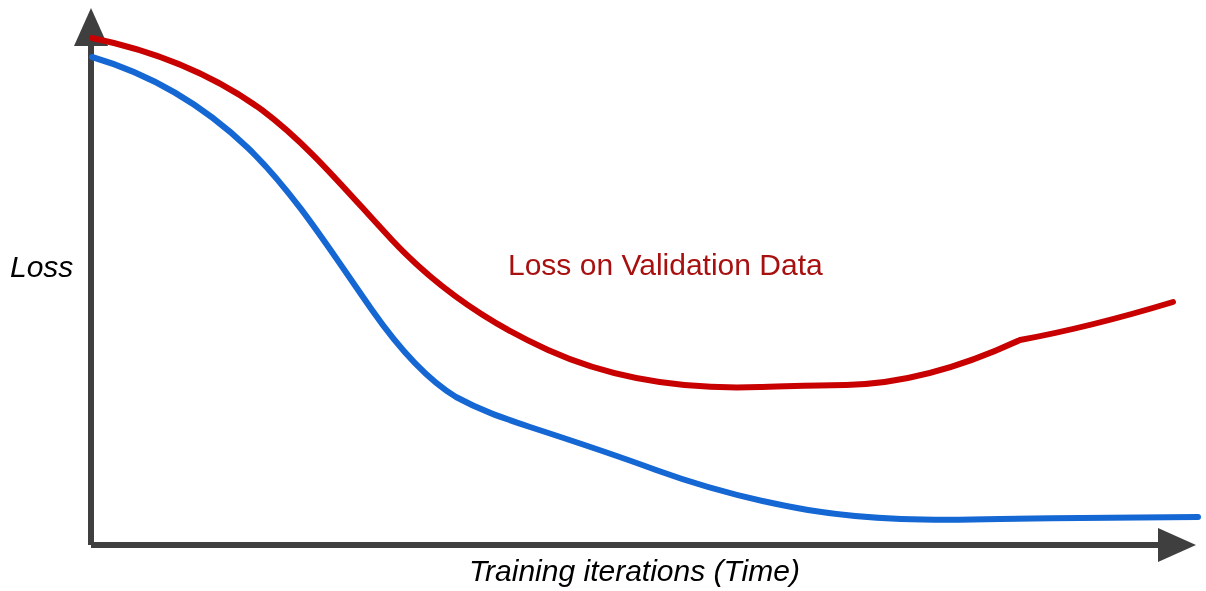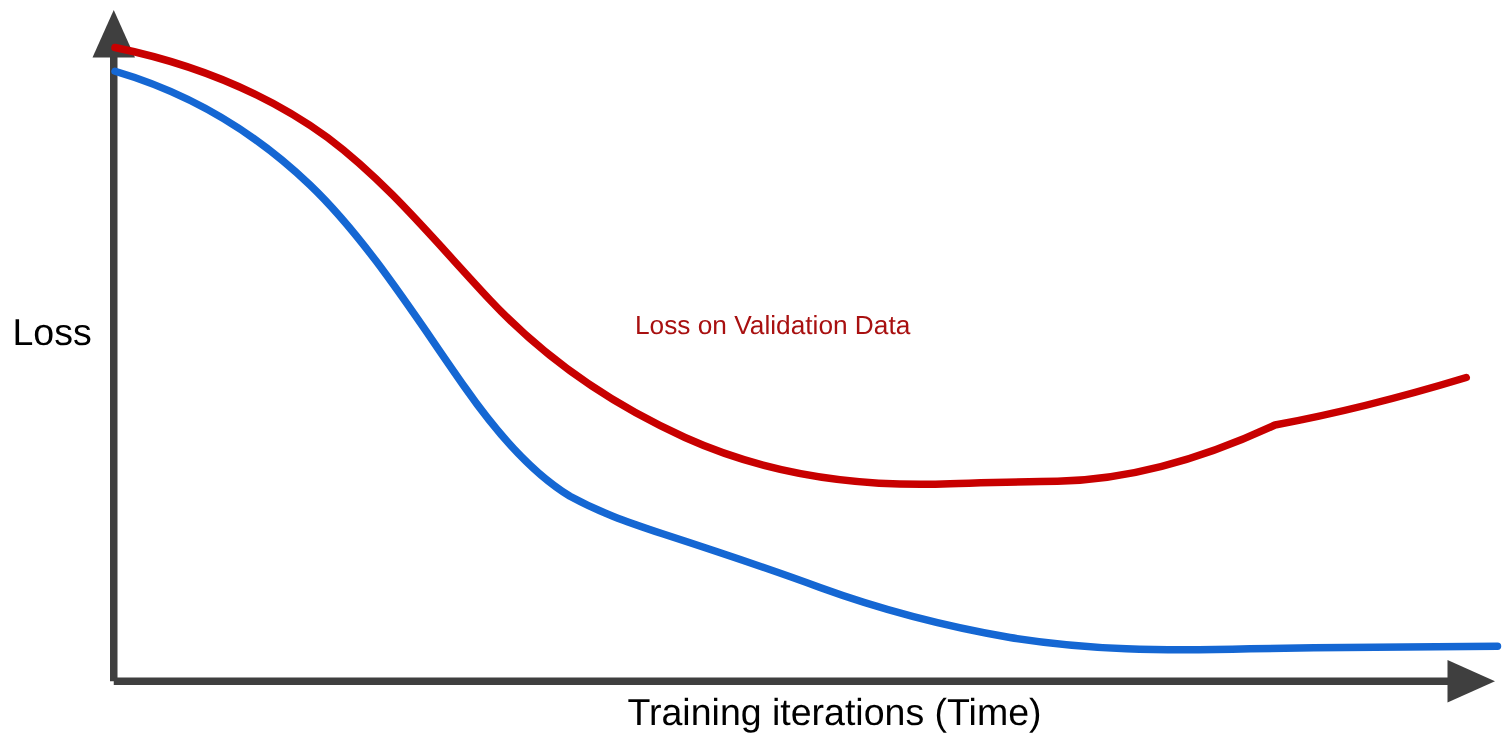--- a/index.html
+++ b/index.html
@@ -25,33 +25,34 @@
     height: 591px;
     display: block;
   }
   .axis-label {
     position: absolute;
     font-family: "Liberation Sans", sans-serif;
     font-size: 30px;
     color: #000000;
     white-space: nowrap;
     line-height: 1;
+    font-style: italic;
   }
   #ylabel {
     left: 10px;
     top: 252px;
   }
   #xlabel {
-    left: 502px;
+    left: 469px;
     top: 556px;
   }
   .series-label {
     position: absolute;
     font-family: "Liberation Sans", sans-serif;
-    font-size: 21px;
+    font-size: 30px;
     white-space: nowrap;
     line-height: 1;
   }
   #label-validation {
     left: 508px;
     top: 250px;
   }
   #label-training {
     left: 227px;
     top: 427px;

